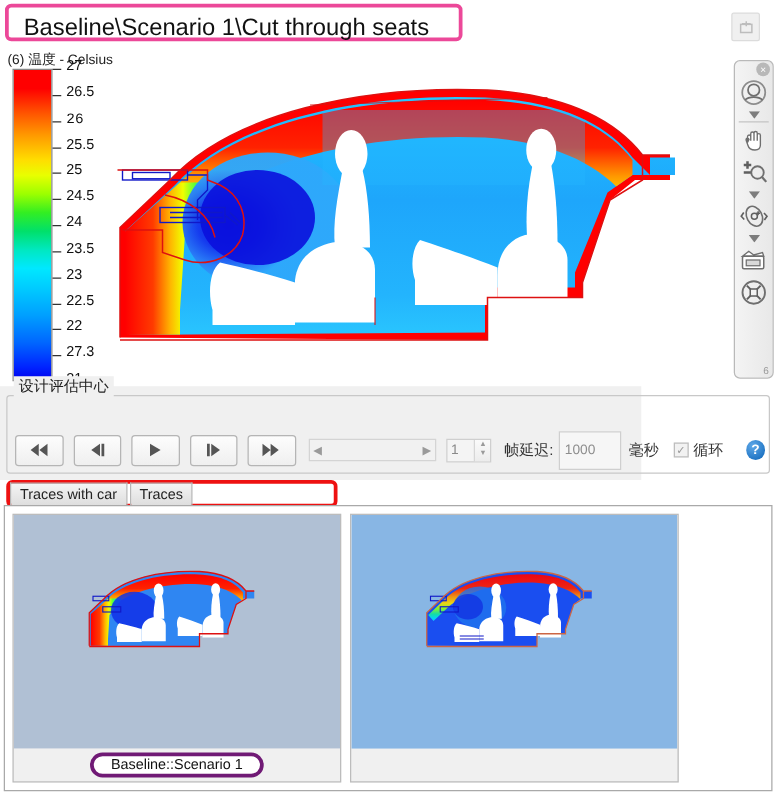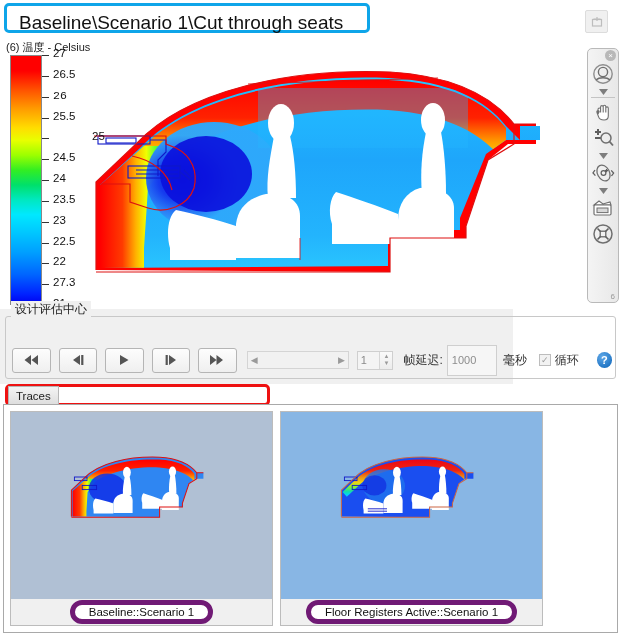--- a/index.html
+++ b/index.html
@@ -14,21 +14,21 @@
 
   
   #view3d {
     position: absolute; left: 0; top: 0; width: 621px; height: 309px;
     background: #ffffff; overflow: hidden;
   }
 
   
   #title-annot {
     position: absolute; left: 4px; top: 3px; width: 366px; height: 30px;
-    border: 3px solid #0ea5e9; border-radius: 5px; background: #fff;
+    border: 3px solid #ec4899; border-radius: 5px; background: #fff;
   }
   #title-text {
     position: absolute; left: 12px; top: 6px;
     font-size: 19px; color: #111; white-space: nowrap;
     font-family: "Liberation Sans", sans-serif;
   }
 
   
   #legend-label {
     position: absolute; left: 6px; top: 40px;
@@ -172,21 +172,21 @@
     border: 1px solid #bcbcbc; background: #f0f0f0; overflow: hidden;
   }
   #thumb-left { left: 6px; }
   #thumb-right { left: 276px; }
   .thumb-canvas { position: absolute; left: 0; top: 0; width: 261px; height: 187px; }
   .thumb-caption-bar {
     position: absolute; left: 0; bottom: 0; width: 261px; height: 26px;
     background: #f0f0f0; display: flex; align-items: center; justify-content: center;
   }
   .caption-annot {
-    border: 5px solid #701a75; border-radius: 13px; background: #fff;
+    border: 3px solid #701a75; border-radius: 13px; background: #fff;
     padding: 1px 14px; font-size: 11.5px; color: #111; white-space: nowrap; text-align: center;
   }
   
   #thumb-scroll {
     position: absolute; right: 0; top: 0; width: 0px; height: 100%;
   }
 </style>
 </head>
 <body>
 
@@ -302,21 +302,21 @@
     <div class="tickwrap" id="legend-ticks">
         <div class="tick" style="top: 0px;"></div>
         <div class="ticklabel" style="top: 0px;">27</div>
         <div class="tick" style="top: 20.8333px;"></div>
         <div class="ticklabel" style="top: 20.8333px;">26.5</div>
         <div class="tick" style="top: 41.6667px;"></div>
         <div class="ticklabel" style="top: 41.6667px; font-family: Liberation Mono, monospace;">26</div>
         <div class="tick" style="top: 62.5px;"></div>
         <div class="ticklabel" style="top: 62.5px;">25.5</div>
         <div class="tick" style="top: 83.3333px;"></div>
-        <div class="ticklabel" style="top: 83.3333px; margin-left: 39px;">25</div>
+        <div class="ticklabel" style="top: 83.3333px;">25</div>
         <div class="tick" style="top: 104.167px;"></div>
         <div class="ticklabel" style="top: 104.167px;">24.5</div>
         <div class="tick" style="top: 125px;"></div>
         <div class="ticklabel" style="top: 125px;">24</div>
         <div class="tick" style="top: 145.833px;"></div>
         <div class="ticklabel" style="top: 145.833px;">23.5</div>
         <div class="tick" style="top: 166.667px;"></div>
         <div class="ticklabel" style="top: 166.667px;">23</div>
         <div class="tick" style="top: 187.5px;"></div>
         <div class="ticklabel" style="top: 187.5px;">22.5</div>
@@ -468,20 +468,21 @@
     <span class="lbl">毫秒</span>
 
     <div id="loop-check">✓</div>
     <span class="lbl">循环</span>
 
     <div id="help-icon">?</div>
   </div>
 
   <div id="tabs-annot"></div>
   <div id="tabs">
+      <div class="tab">Traces with car</div>
       <div class="tab">Traces</div>
     </div>
 
   <div id="thumbs-area">
 
     <div class="thumb-panel" id="thumb-left">
       <div class="thumb-canvas" id="thumb-left-canvas">
         <svg width="261" height="187" viewBox="0 0 261 187">
           <rect x="0" y="0" width="261" height="187" fill="#b0c0d4"></rect>
           <g transform="translate(58,38) scale(0.30)">
@@ -545,21 +546,18 @@
               <rect x="18" y="90" width="42" height="12"></rect>
               <rect x="44" y="118" width="48" height="14"></rect>
               <path d="M 96 196 L 160 196 M 96 204 L 160 204"></path>
             </g>
             <path d="M 8 222 L 8 134 L 48 96 C 98 42 202 20 302 24
                      C 366 28 404 48 426 76 L 448 76 M 426 76 L 426 96
                      L 400 112 L 378 178 L 378 190 L 302 190 L 302 224 L 8 224" fill="none" stroke="#cc6644" stroke-width="3.4"></path>
           </g>
         </svg>
       </div>
-      <div class="thumb-caption-bar">
-        <span class="caption-annot">Floor Registers Active::Scenario 1</span>
-      </div>
     </div>
 
     <div id="thumb-scroll"></div>
   </div>
 
 </div>
 
 </body></html>

